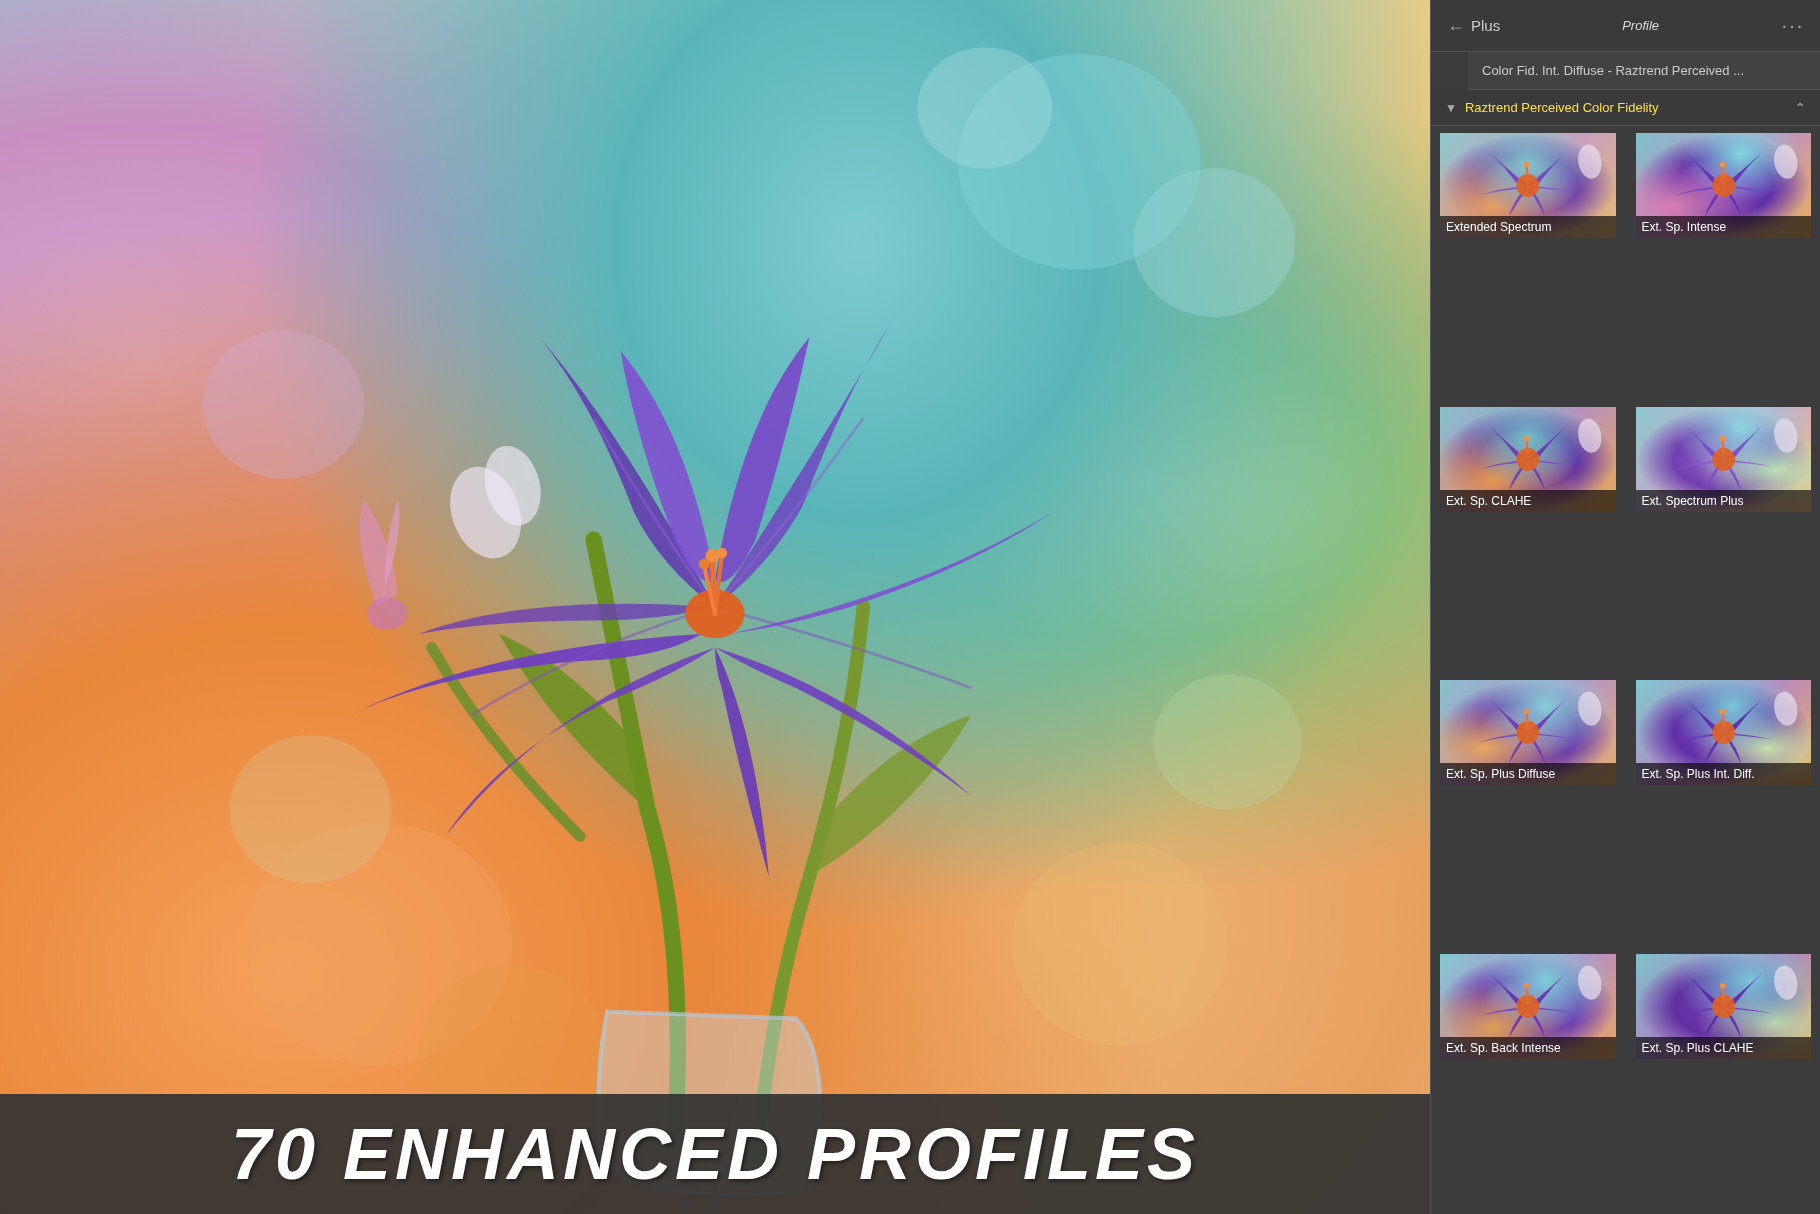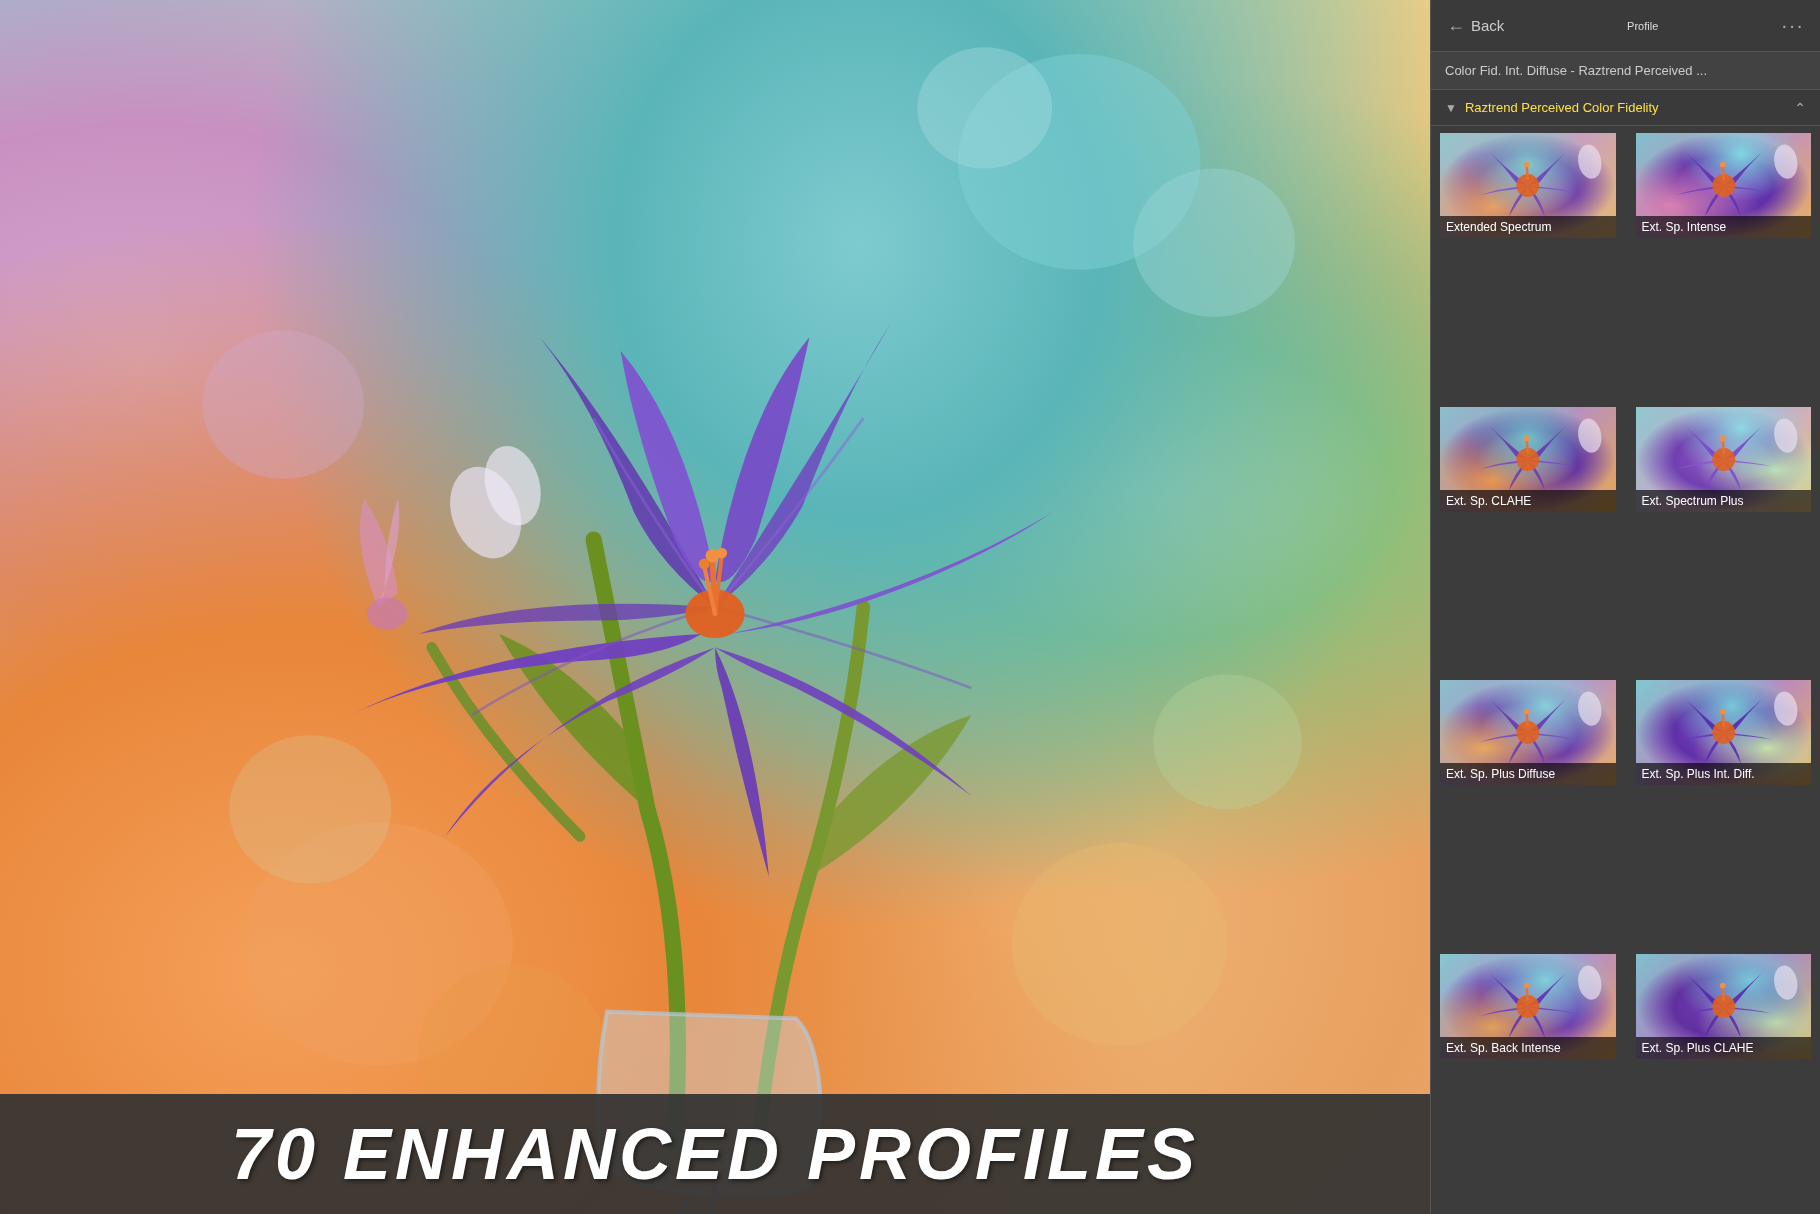--- a/index.html
+++ b/index.html
@@ -99,39 +99,41 @@
 
     .back-arrow {
       font-size: 18px;
       color: #aaaaaa;
     }
 
     .panel-title {
       flex: 1;
       text-align: center;
       color: #dddddd;
-      font-size: 11px;
+      font-size: 13px;
       font-weight: 500;
+      font-style: italic;
     }
 
     .dots-btn {
       color: #aaaaaa;
       font-size: 20px;
       cursor: pointer;
       letter-spacing: 1px;
     }
 
     
     .breadcrumb-bar {
       height: 38px;
       background: #424242;
       display: flex;
       align-items: center;
       padding: 0 14px;
       border-bottom: 1px solid #555;
+      margin-left: 37px;
     }
 
     .breadcrumb-text {
       color: #cccccc;
       font-size: 13px;
       white-space: nowrap;
       overflow: hidden;
       text-overflow: ellipsis;
     }
 
@@ -364,21 +366,21 @@
   <div class="bottom-banner">
     <span class="banner-text">70 ENHANCED PROFILES</span>
   </div>
 </div>
 
 <div class="right-panel">
 
   <div class="panel-header">
     <div class="back-btn">
       <span class="back-arrow">←</span>
-      <span>Back</span>
+      <span>Plus</span>
     </div>
     <span class="panel-title">Profile</span>
     <span class="dots-btn">···</span>
   </div>
 
   <div class="breadcrumb-bar">
     <span class="breadcrumb-text">Color Fid. Int. Diffuse - Raztrend Perceived ...</span>
   </div>
 
   <div class="section-header">

